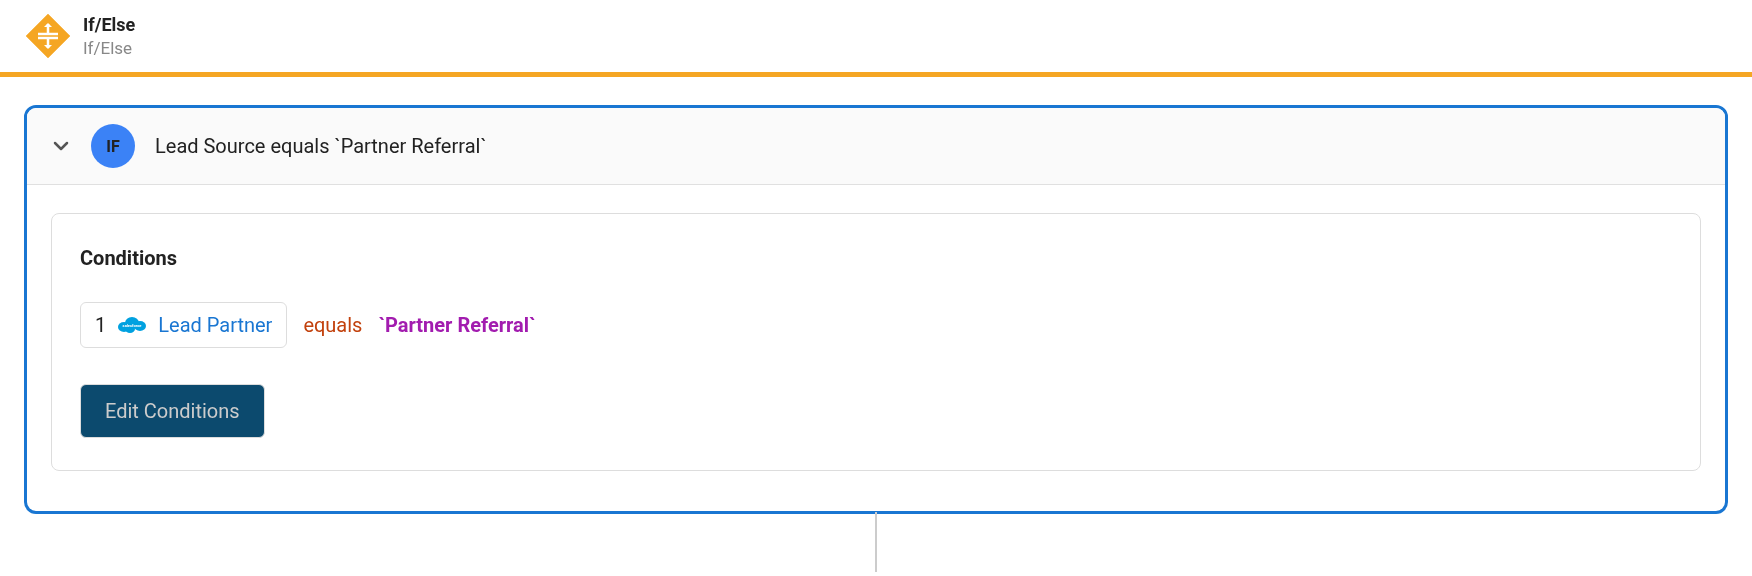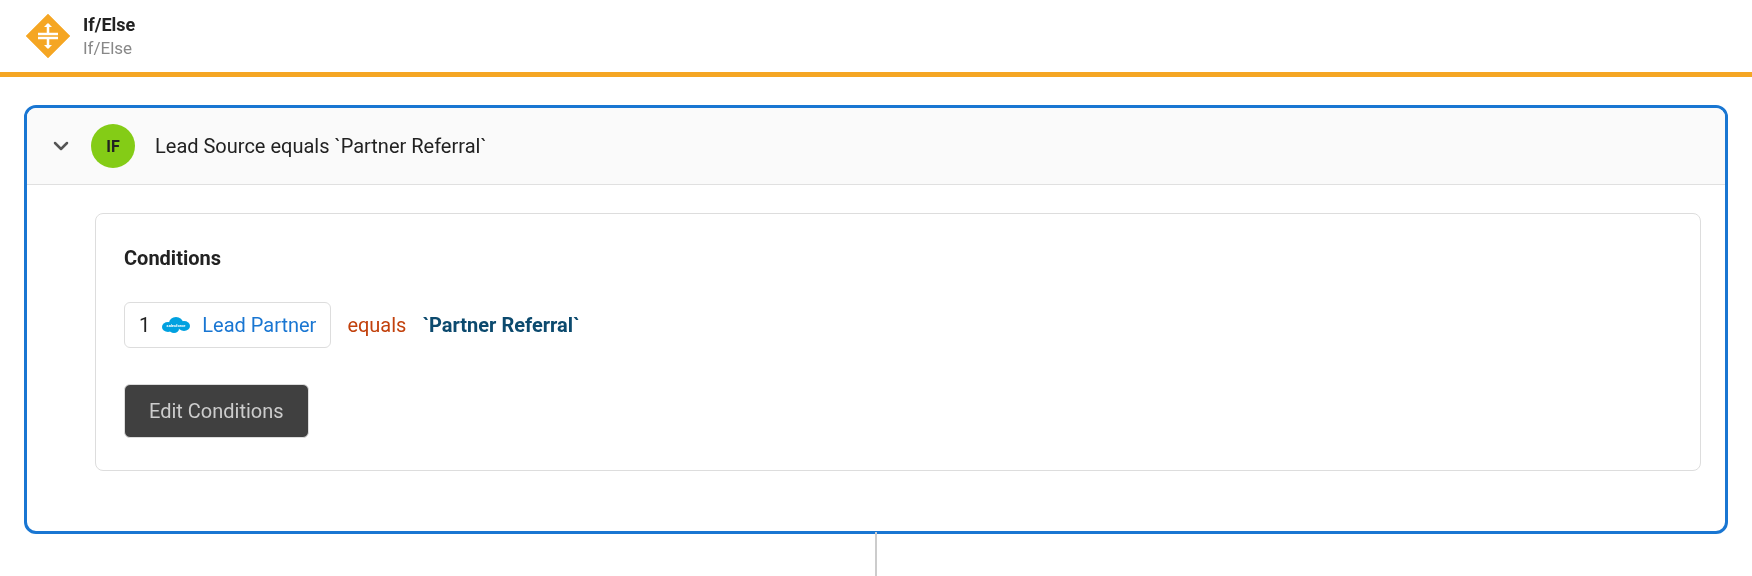--- a/index.html
+++ b/index.html
@@ -80,42 +80,41 @@
     .chevron-icon {
       width: 20px;
       height: 20px;
       display: flex;
       align-items: center;
       justify-content: center;
       color: #555;
     }
     
     .if-badge {
-      background: #84cc16;
+      background: #3b82f6;
       color: #222;
       font-weight: 700;
       font-size: 16px;
       padding: 8px 14px;
       border-radius: 50%;
       min-width: 44px;
       height: 44px;
       display: flex;
       align-items: center;
       justify-content: center;
     }
     
     .panel-header-text {
       font-size: 20px;
       color: #222;
       font-weight: 400;
     }
     
     .panel-body {
-      padding: 28px 24px 60px 24px;
-      margin-left: 44px;
+      padding: 28px 24px 40px 24px;
     }
     
     .conditions-card {
       border: 1px solid #ddd;
       border-radius: 8px;
       padding: 32px 28px;
     }
     
     .conditions-title {
       font-size: 20px;
@@ -162,29 +161,29 @@
     }
     
     .condition-operator {
       font-size: 20px;
       color: #c2410c;
       font-weight: 400;
     }
     
     .condition-value {
       font-size: 20px;
-      color: #0c4a6e;
+      color: #a21caf;
       font-weight: 700;
     }
     
     .edit-btn {
       border: 1px solid #ddd;
       border-radius: 6px;
       padding: 14px 24px;
-      background: #404040;
+      background: #0c4a6e;
       font-size: 20px;
       color: #ccc;
       font-weight: 400;
       cursor: pointer;
       font-family: inherit;
     }
     
     .bottom-line {
       width: 2px;
       height: 60px;

